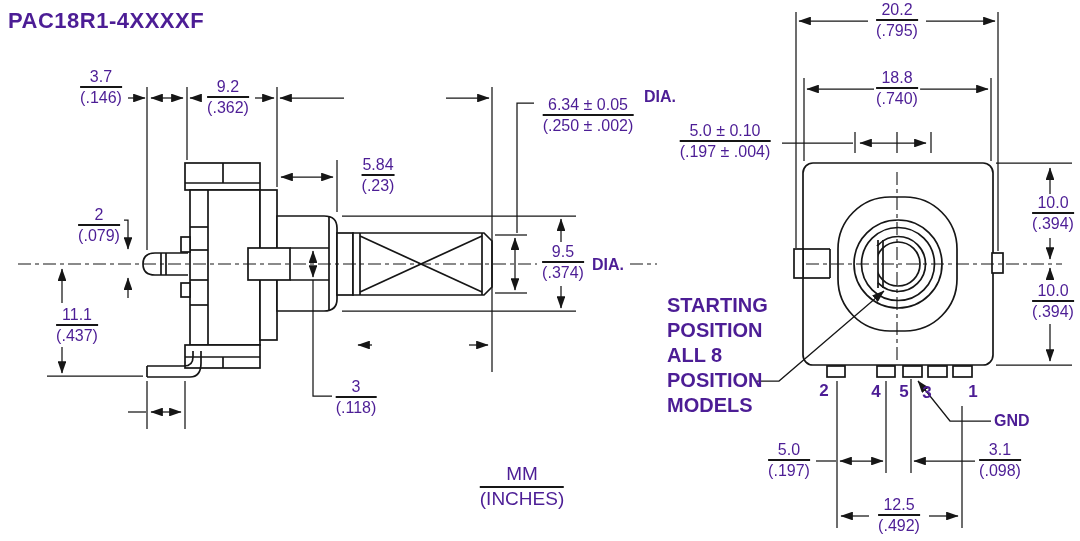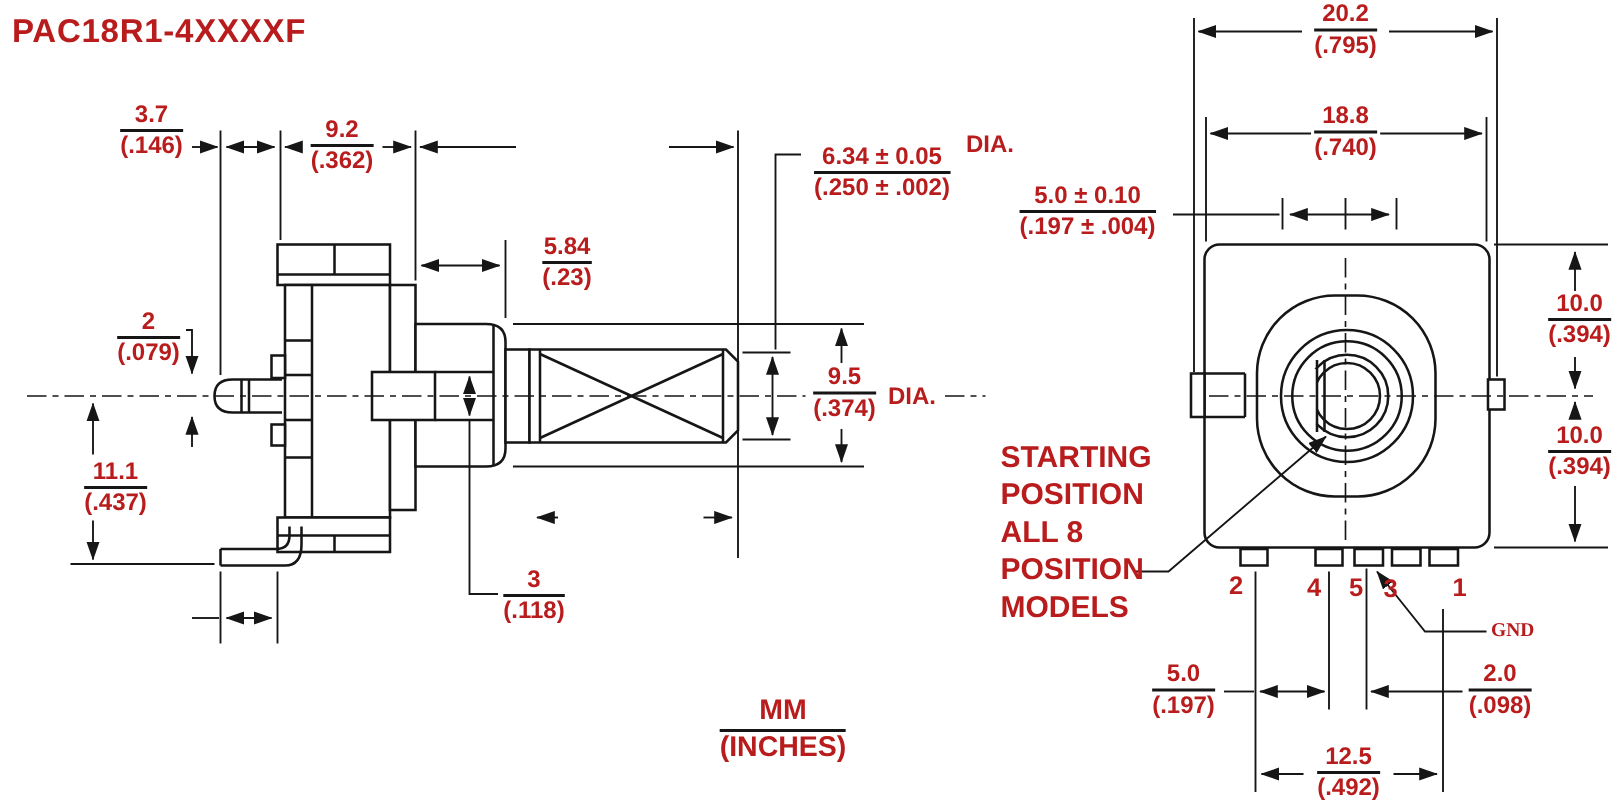--- a/index.html
+++ b/index.html
@@ -1,30 +1,30 @@
 <!DOCTYPE html>
 <html><head>
 <meta charset="utf-8">
 <style>
   html,body{margin:0;padding:0;background:#fff;}
   #stage{position:relative;width:1080px;height:541px;background:#fff;overflow:hidden;
-         font-family:"Liberation Sans",sans-serif;color:#b91c1c;}
+         font-family:"Liberation Sans",sans-serif;color:#4c1d95;}
   #linework{position:absolute;left:0;top:0;z-index:1;}
   .lbl{position:absolute;z-index:2;white-space:nowrap;}
   .title{font-size:22px;font-weight:bold;letter-spacing:.5px;}
   .dim{position:absolute;z-index:2;transform:translateX(-50%);display:flex;flex-direction:column;
-       align-items:center;font-size:16px;font-weight:bold;line-height:1.08;white-space:nowrap;
+       align-items:center;font-size:16px;font-weight:normal;line-height:1.08;white-space:nowrap;
        background:#fff;padding:0 2px;}
   .dim .bar{align-self:stretch;height:2px;background:#161616;margin:1px 0;border:0;}
   .dim .note{margin-top:7px;}
   .dim.big{font-size:19px;}
   .sfx{position:absolute;z-index:2;font-size:16px;font-weight:bold;white-space:nowrap;}
   .pin-num{position:absolute;z-index:2;transform:translateX(-50%);font-size:17px;font-weight:bold;}
   .note-block{position:absolute;z-index:2;font-size:20px;font-weight:bold;line-height:25px;}
-  .gnd{font-size:13px;font-weight:bold;font-family:Liberation Serif, serif;}
+  .gnd{font-size:16px;font-weight:bold;}
   .dimlabel{font-size:19px;font-weight:bold;}
 </style>
 </head>
 <body>
 
 <div id="stage">
 
   <svg id="linework" width="1080" height="541" viewBox="0 0 1080 541" aria-hidden="true">
     <defs>
       <marker id="ah" viewBox="0 0 10 7" refX="9.5" refY="3.5" markerWidth="10" markerHeight="7" orient="auto-start-reverse">
@@ -264,21 +264,21 @@
     <span>10.0</span>
     <i class="bar"></i>
     <span>(.394)</span>
   </div>
   <div class="dim" style="left:789px;top:441px;">
     <span>5.0</span>
     <i class="bar"></i>
     <span>(.197)</span>
   </div>
   <div class="dim" style="left:1000px;top:441px;">
-    <span>2.0</span>
+    <span>3.1</span>
     <i class="bar"></i>
     <span>(.098)</span>
   </div>
   <div class="dim" style="left:899px;top:496px;">
     <span>12.5</span>
     <i class="bar"></i>
     <span>(.492)</span>
   </div>
 
   <div class="pin-num" style="left:824px;top:381px;">2</div>

